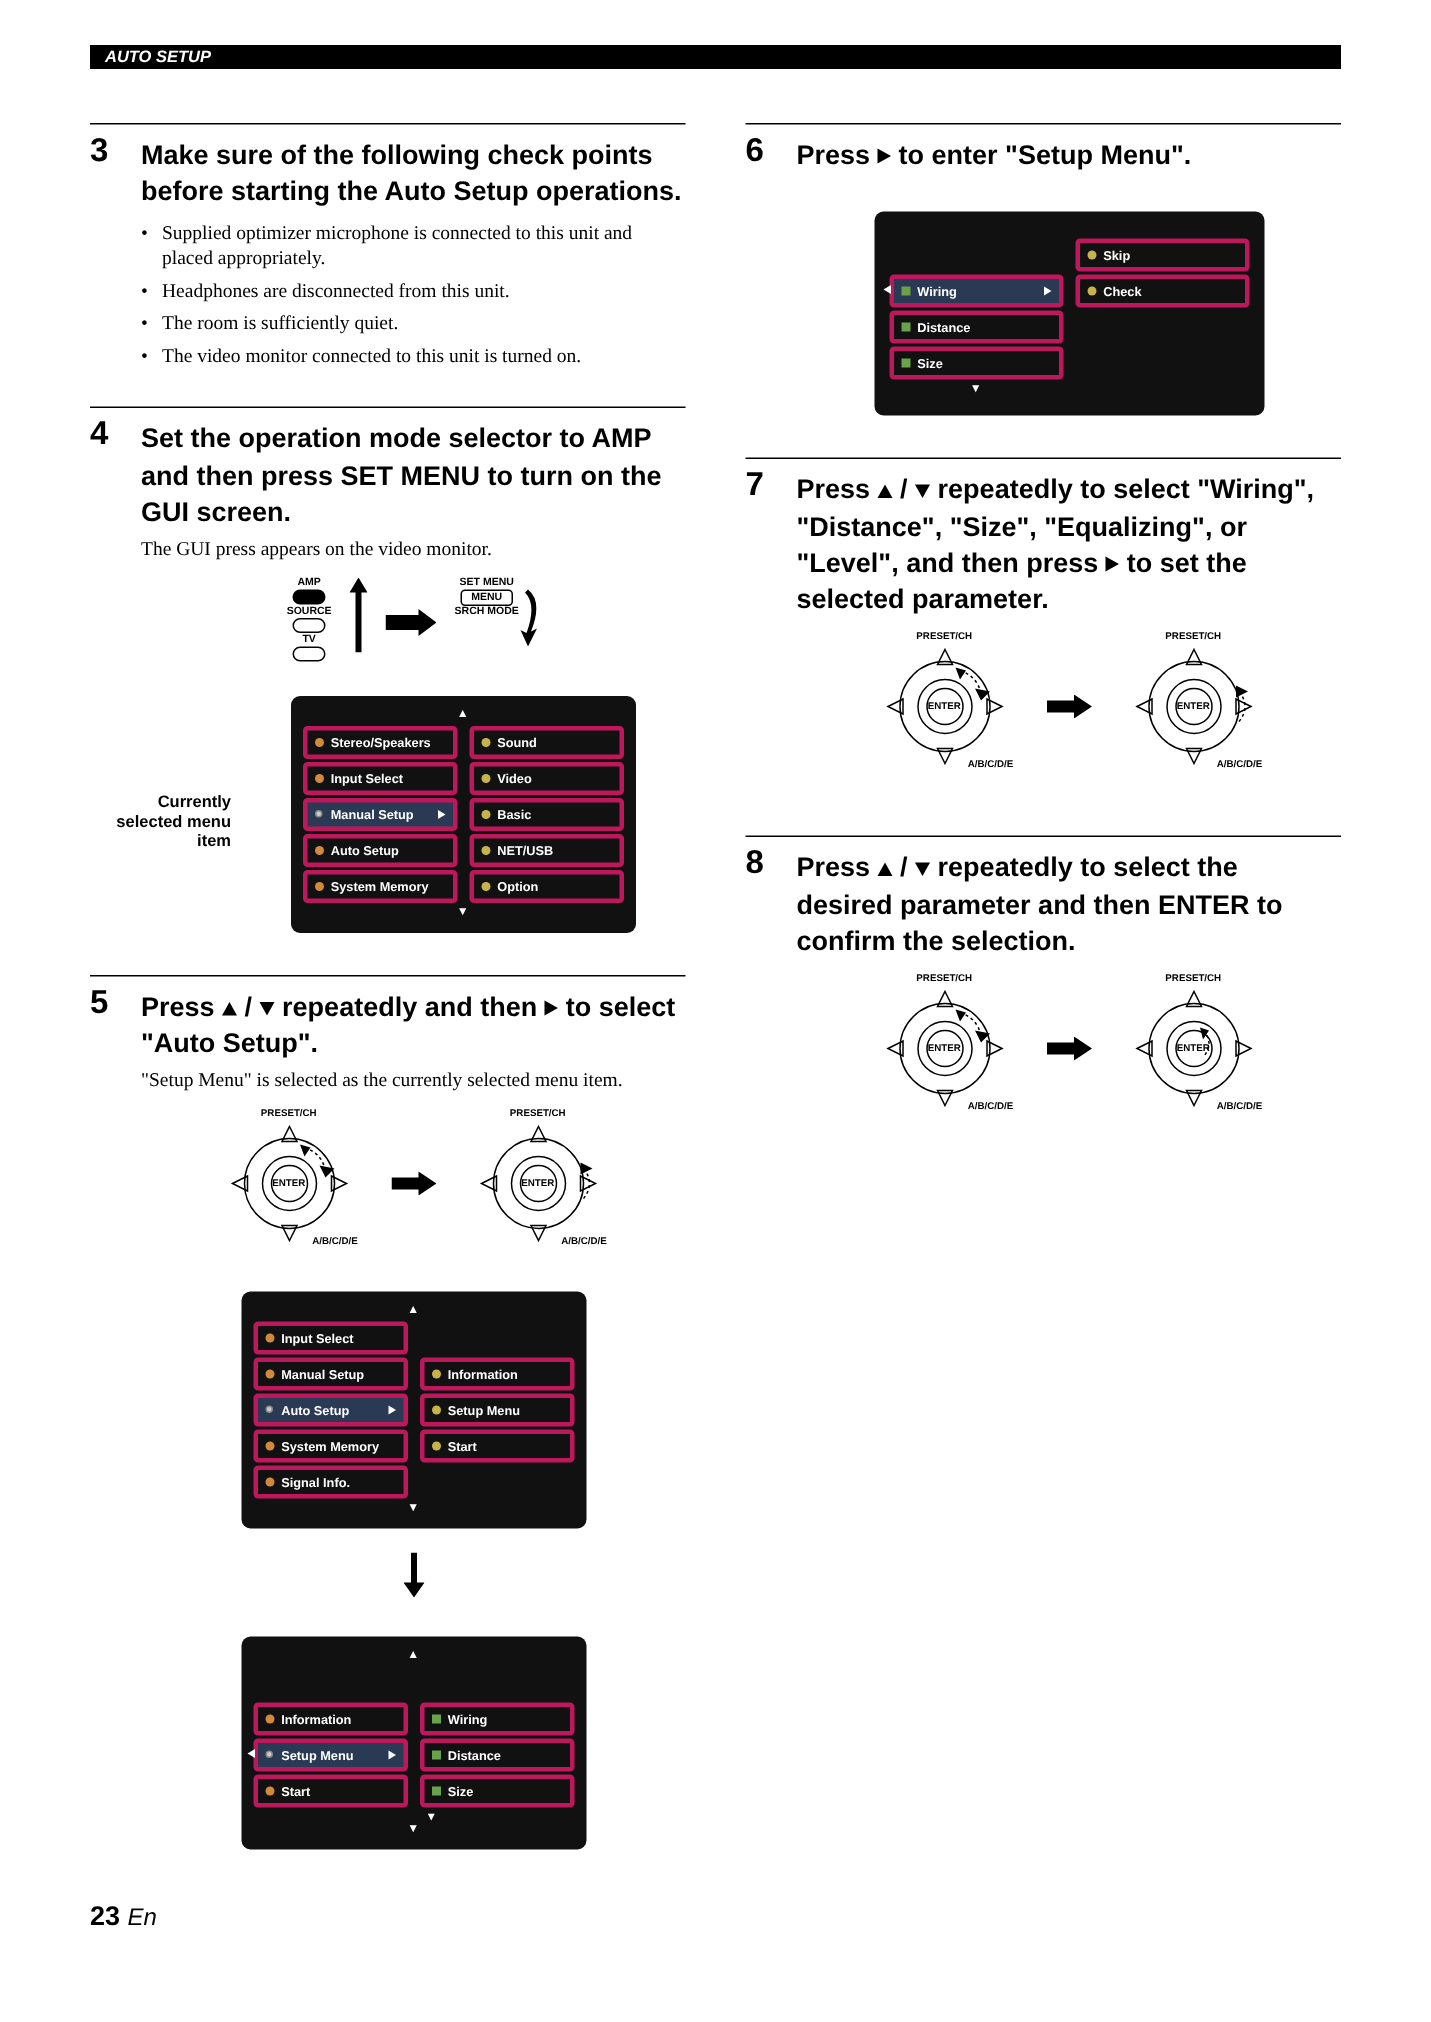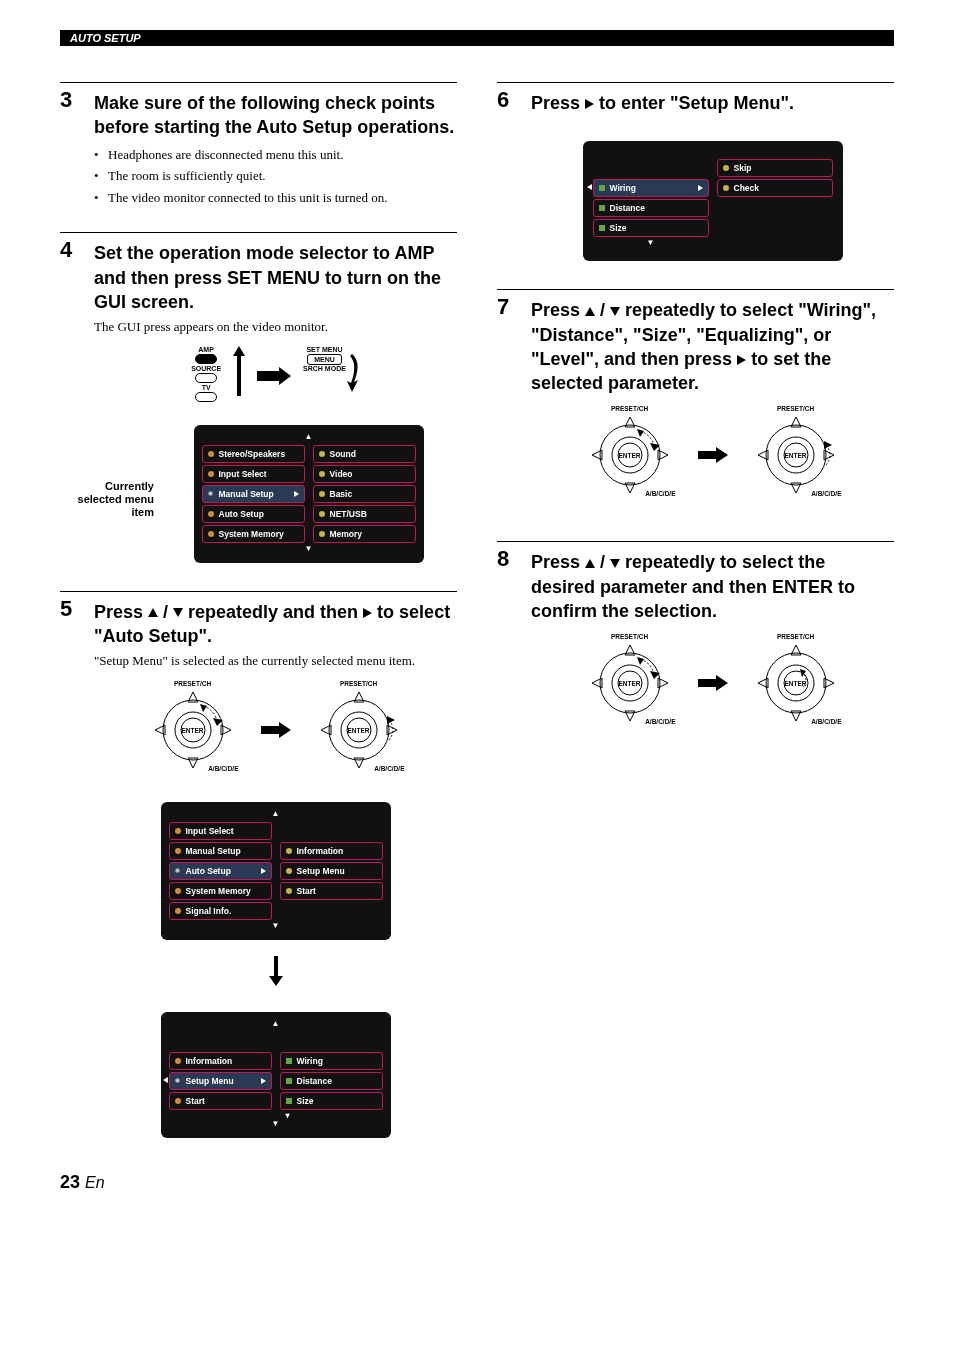--- a/index.html
+++ b/index.html
@@ -75,21 +75,21 @@
     font-size: 9px;
     font-weight: bold;
     color: #fff;
     margin: 8px auto 6px auto;
     position: relative;
   }
   .gui .arrow-top, .gui .arrow-bottom { text-align:center; color:#fff; font-size:8px; line-height:8px; }
   .gui-cols { display:flex; gap:8px; margin-top:2px; }
   .gui-col { flex:1; }
   .gui-row {
-    border:1px solid #be185d;
+    border:3px solid #be185d;
     border-radius:3px;
     padding:3px 5px 3px 16px;
     margin:2px 0;
     position:relative;
     font-size: 8.5px;
   }
   .gui-row .dot { position:absolute; left:5px; top:50%; width:6px; height:6px; margin-top:-3px; border-radius:50%; }
   .dot.orange { background:#d28a3a; }
   .dot.yellow { background:#c7b34a; }
   .dot.white  { background:#ccc; border:1px solid #888; width:5px; height:5px;}
@@ -143,21 +143,22 @@
 
 <div class="columns">
 
   <div class="col">
 
     <div class="step">
       <div class="step-num">3</div>
       <div class="step-body">
         <div class="step-title">Make sure of the following check points before starting the Auto Setup operations.</div>
         <ul class="bullets">
-          <li>Headphones are disconnected menu this unit.</li>
+          <li>Supplied optimizer microphone is connected to this unit and placed appropriately.</li>
+          <li>Headphones are disconnected from this unit.</li>
           <li>The room is sufficiently quiet.</li>
           <li>The video monitor connected to this unit is turned on.</li>
         </ul>
       </div>
     </div>
 
     <div class="step">
       <div class="step-num">4</div>
       <div class="step-body">
         <div class="step-title">Set the operation mode selector to AMP and then press SET MENU to turn on the GUI screen.</div>
@@ -200,21 +201,21 @@
                 <div class="gui-row"><span class="dot orange"></span><span>Input Select</span></div>
                 <div class="gui-row selected"><span class="dot white"></span><span>Manual Setup</span><span class="r-arrow"></span></div>
                 <div class="gui-row"><span class="dot orange"></span><span>Auto Setup</span></div>
                 <div class="gui-row"><span class="dot orange"></span><span>System Memory</span></div>
               </div>
               <div class="gui-col">
                 <div class="gui-row"><span class="dot yellow"></span><span>Sound</span></div>
                 <div class="gui-row"><span class="dot yellow"></span><span>Video</span></div>
                 <div class="gui-row"><span class="dot yellow"></span><span>Basic</span></div>
                 <div class="gui-row"><span class="dot yellow"></span><span>NET/USB</span></div>
-                <div class="gui-row"><span class="dot yellow"></span><span>Memory</span></div>
+                <div class="gui-row"><span class="dot yellow"></span><span>Option</span></div>
               </div>
             </div>
             <div class="arrow-bottom">▼</div>
           </div>
         </div>
       </div>
     </div>
 
     <div class="step">
       <div class="step-num">5</div>

